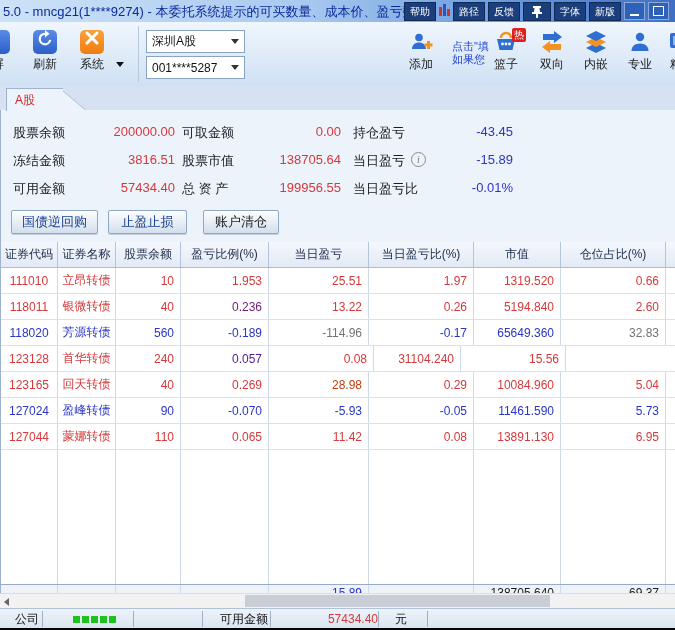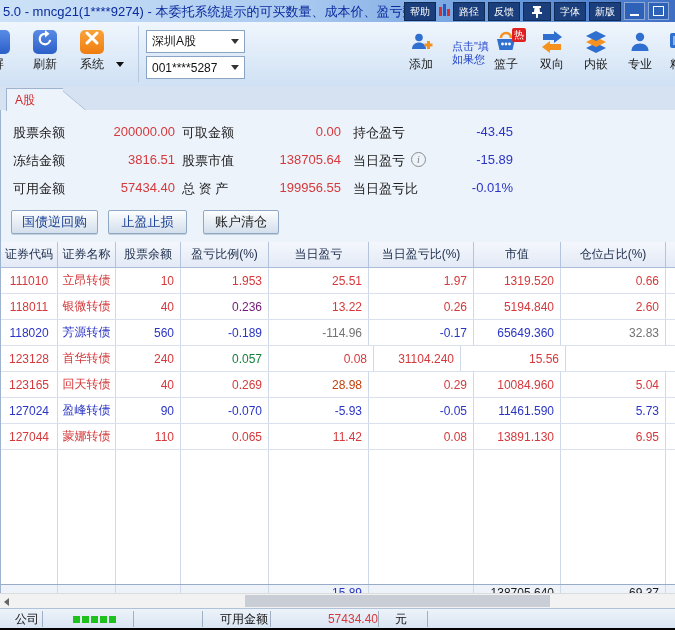--- a/index.html
+++ b/index.html
@@ -348,21 +348,21 @@
           <div class="cell c4 num" style="color: #737373; text-align: center;">-114.96</div>
           <div class="cell c5 num" style="color: rgb(42, 53, 196);">-0.17</div>
           <div class="cell c6 num" style="color: rgb(42, 53, 196);">65649.360</div>
           <div class="cell c7 num" style="color: #737373;">32.83</div>
           <div class="cell c8 num last" style="color: rgb(42, 53, 196);"></div>
         </div>
         <div class="trow">
           <div class="cell c0 ctr" style="color: rgb(213, 57, 59);">123128</div>
           <div class="cell c1 ctr" style="color: rgb(213, 57, 59);">首华转债</div>
           <div class="cell c2 num" style="color: rgb(213, 57, 59);">240</div>
-          <div class="cell c3 num" style="color: #15803d;">0.057</div>
+          <div class="cell c3 num" style="color: #4c1d95;">0.057</div>
           <div class="cell c5 num" style="color: rgb(213, 57, 59);">0.08</div>
           <div class="cell c6 num" style="color: rgb(213, 57, 59);">31104.240</div>
           <div class="cell c7 num" style="color: rgb(213, 57, 59);">15.56</div>
           <div class="cell c8 num last" style="color: rgb(213, 57, 59);"></div>
         </div>
         <div class="trow">
           <div class="cell c0 ctr" style="color: rgb(213, 57, 59);">123165</div>
           <div class="cell c1 ctr" style="color: rgb(213, 57, 59);">回天转债</div>
           <div class="cell c2 num" style="color: rgb(213, 57, 59);">40</div>
           <div class="cell c3 num" style="color: rgb(213, 57, 59);">0.269</div>

